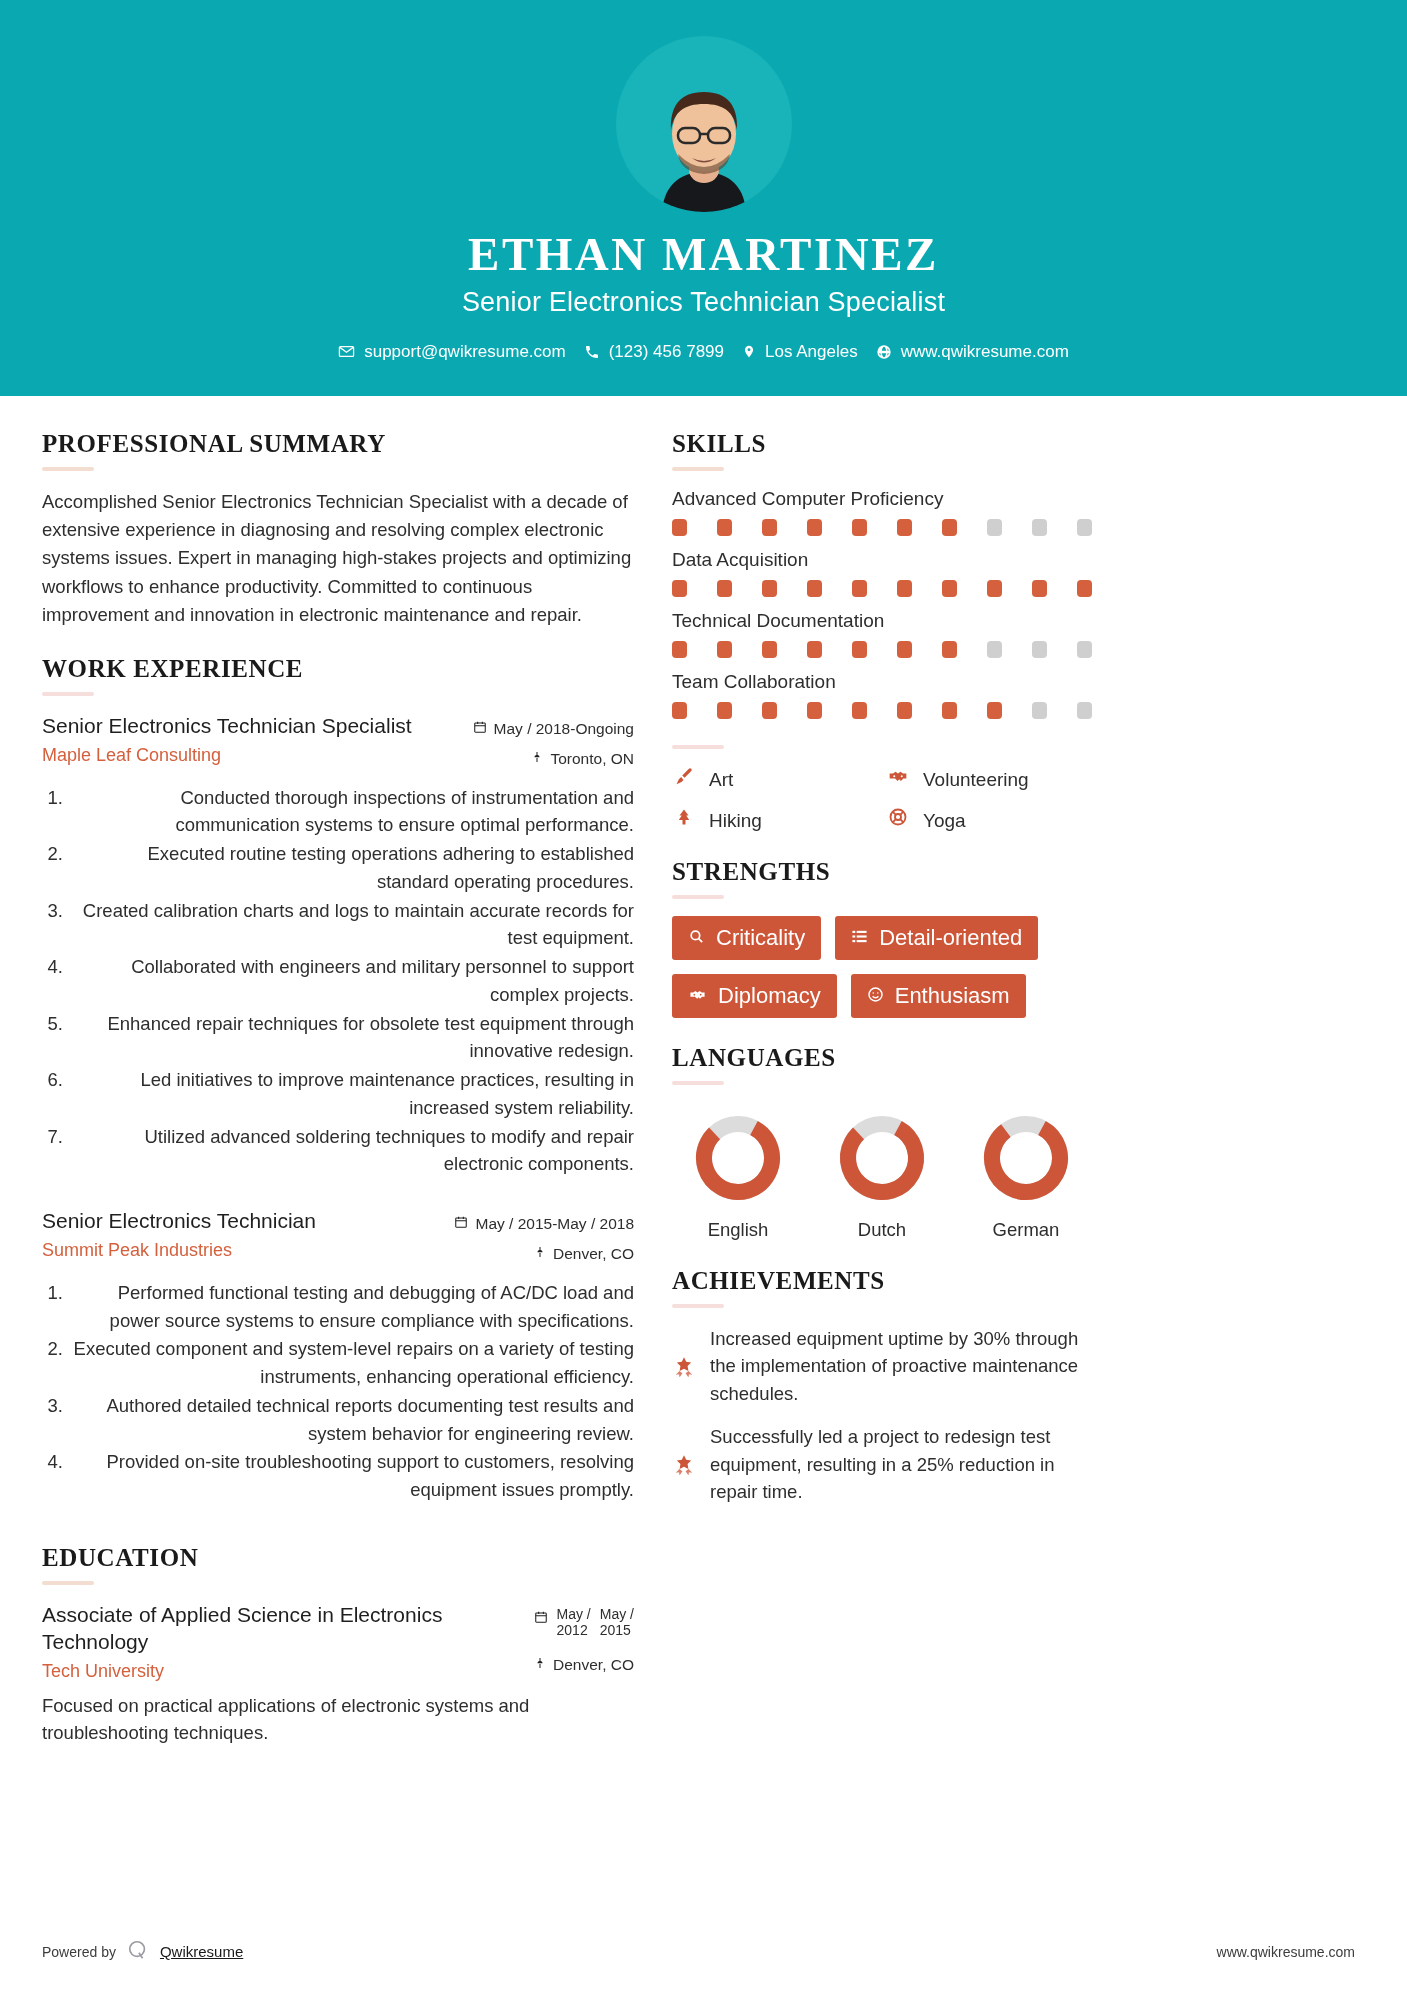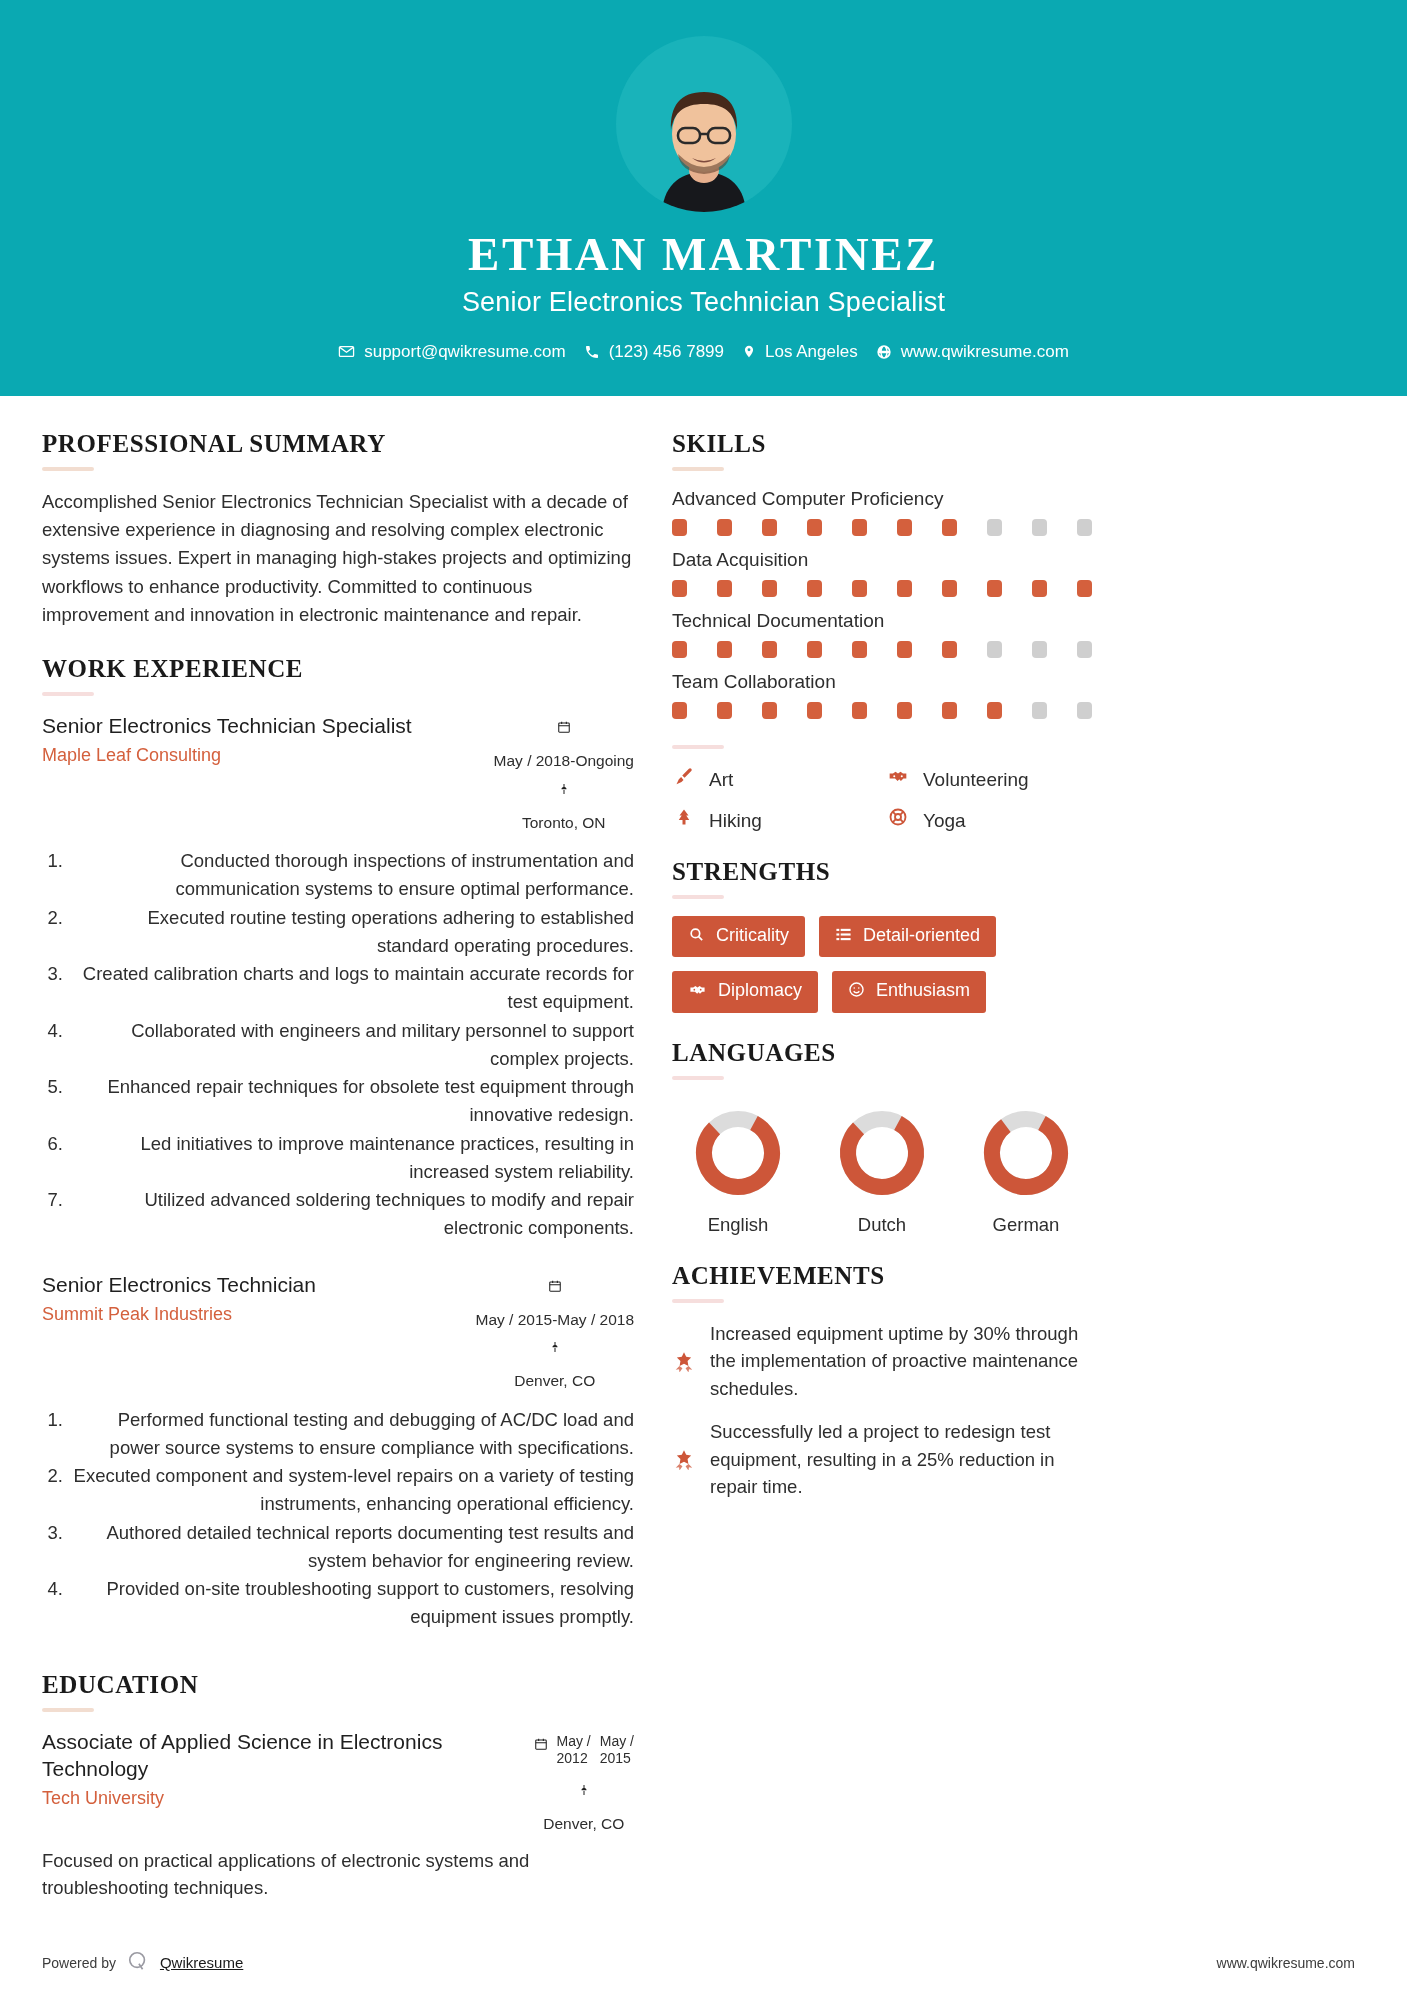--- a/index.html
+++ b/index.html
@@ -131,21 +131,20 @@
   }
   .meta-line {
     display: flex;
     align-items: center;
     justify-content: flex-end;
     gap: 7px;
     font-size: 15.5px;
     color: #2e2e2e;
     line-height: 1.6;
     white-space: nowrap;
-    flex-direction: column;
   }
   .meta-line.loc { margin-top: 5px; }
   .edu-dates {
     display: flex;
     align-items: flex-start;
     gap: 9px;
     font-size: 14px;
     color: #2e2e2e;
     justify-content: flex-end;
     line-height: 1.18;
@@ -193,23 +192,23 @@
   }
   .interest .ic { width: 24px; text-align: center; font-size: 19px; color: #d4603d; flex: none; }
 
   
   .strengths { display: flex; flex-wrap: wrap; gap: 14px; }
   .chip {
     background: #cd5639;
     color: #ffffff;
     border-radius: 3px;
     padding: 10px 16px;
-    font-size: 18px;
+    font-size: 22px;
     display: inline-flex;
-    align-items: flex-start;
+    align-items: flex-end;
     gap: 11px;
     line-height: 1.1;
   }
   .chip .ic { font-size: 17px; }
 
   
   .langs { display: flex; justify-content: space-between; padding: 10px 6px 0 6px; }
   .lang { text-align: center; width: 120px; }
   .lang .label { font-size: 18.5px; color: #2e2e2e; margin-top: 11px; }
 

